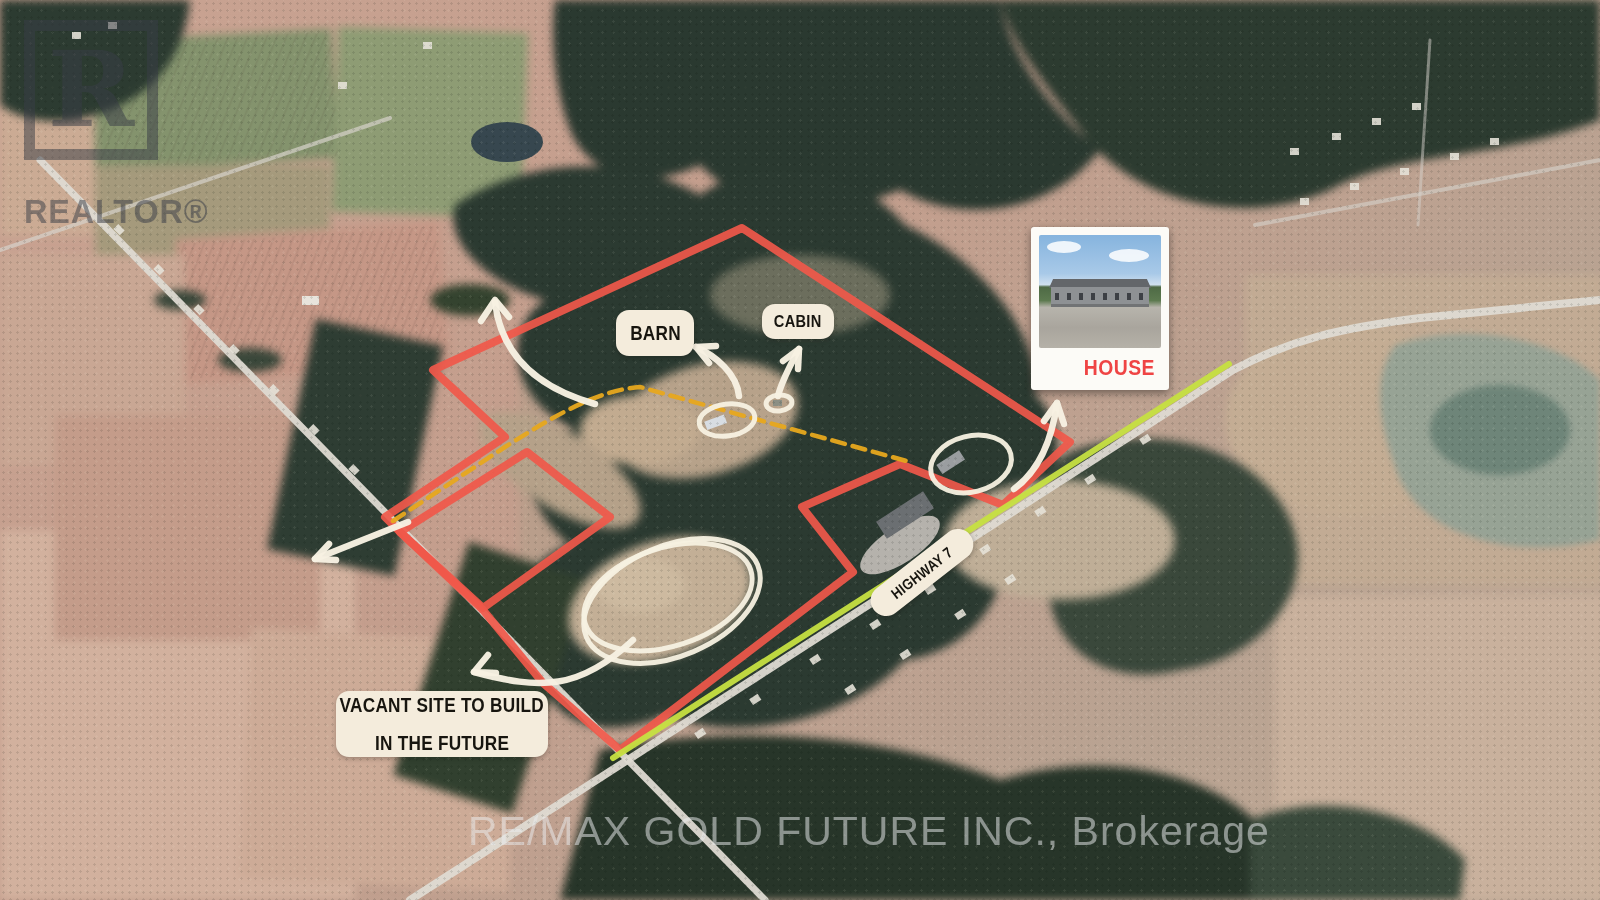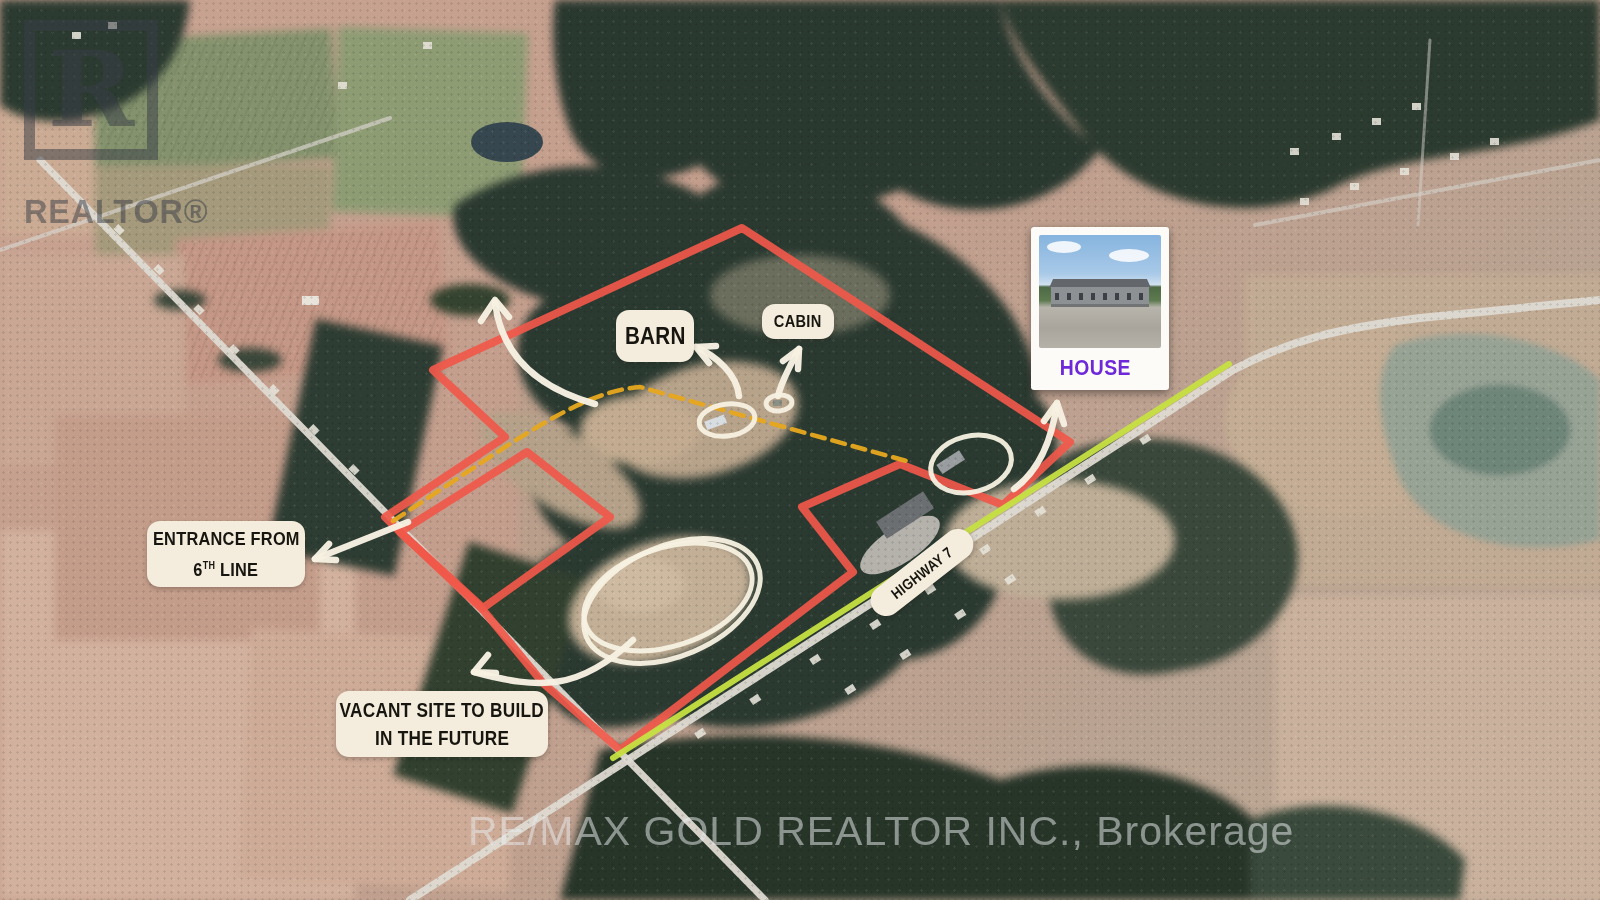--- a/index.html
+++ b/index.html
@@ -16,39 +16,39 @@
   .stroke-highway{stroke:var(--highway-line);fill:none;stroke-width:6;stroke-linecap:round;opacity:.95;}
   .stroke-white{stroke:var(--annotation);fill:none;stroke-width:6.5;stroke-linecap:round;stroke-linejoin:round;opacity:.97;}
   .stroke-white-thin{stroke:var(--annotation);fill:none;stroke-width:5;stroke-linecap:round;opacity:.95;}
   
   .map-label{position:absolute;z-index:6;background:var(--label-bg);color:var(--label-text);
     border-radius:13px;display:flex;flex-direction:column;justify-content:center;align-items:center;
     text-align:center;font-weight:700;box-shadow:0 2px 4px rgba(20,15,10,.25);}
   .map-label .ln{transform:scaleX(.86);white-space:nowrap;letter-spacing:.3px;}
   .map-label sup{font-size:.55em;vertical-align:super;}
   #label-unpaved{left:399px;top:190px;width:142px;height:96px;font-size:16px;line-height:21px;}
-  #label-barn{left:616px;top:310px;width:78px;height:52px;font-size:24px;}
+  #label-barn{left:616px;top:310px;width:78px;height:46px;font-size:20px;}
   #label-cabin{left:762px;top:304px;width:72px;height:35px;font-size:17px;text-align:center;}
   #label-entrance{left:147px;top:521px;width:158px;height:66px;font-size:19px;line-height:27px;}
-  #label-vacant{left:336px;top:691px;width:212px;height:66px;font-size:20px;line-height:28px;}
+  #label-vacant{left:336px;top:691px;width:212px;height:66px;font-size:20px;line-height:28px;justify-content:space-between;}
   #label-highway{left:861px;top:557px;width:122px;height:31px;font-size:15px;transform:rotate(-38deg);border-radius:16px;}
   
   #polaroid{position:absolute;left:1031px;top:227px;width:138px;height:163px;z-index:6;
     background:#fcfbf7;border-radius:3px;box-shadow:0 3px 8px rgba(10,10,10,.45);padding:0;}
   #polaroid .photo{position:absolute;left:8px;top:8px;right:8px;height:113px;overflow:hidden;border-radius:2px;
     background:linear-gradient(180deg,#86b4de 0%,#a8c9e8 34%,#cfe0ef 44%,#4e6a45 46%,#5d7a50 58%,#b7b4ac 64%,#a9a59d 82%,#b5b1a8 100%);}
   #polaroid .cloud{position:absolute;background:rgba(255,255,255,.85);border-radius:50%;}
   #polaroid .house-body{position:absolute;left:12px;top:52px;width:98px;height:20px;background:#8e9194;
     box-shadow:inset 0 -3px 0 rgba(60,60,60,.35);}
   #polaroid .house-roof{position:absolute;left:10px;top:44px;width:102px;height:9px;background:#63666a;
     clip-path:polygon(0 100%,4% 0,96% 0,100% 100%);}
   #polaroid .house-win{position:absolute;left:16px;top:58px;width:90px;height:7px;
     background:repeating-linear-gradient(90deg,#3d4045 0 4px,transparent 4px 12px);}
-  #polaroid .caption{position:absolute;left:0;right:9px;bottom:6px;height:32px;display:flex;align-items:center;justify-content:center;
-    font-weight:700;font-size:22px;color:#6d28d9;}
+  #polaroid .caption{position:absolute;left:0;right:9px;bottom:6px;height:32px;display:flex;align-items:center;justify-content:flex-end;
+    font-weight:700;font-size:22px;color:#ef4444;}
   #polaroid .caption span{transform:scaleX(.88);letter-spacing:.5px;}
   
   #realtor-logo{position:absolute;left:24px;top:20px;z-index:7;opacity:.88;}
   #realtor-logo .rbox{width:112px;height:118px;border:11px solid var(--logo);display:flex;align-items:center;justify-content:center;}
   #realtor-logo .rletter{font-family:"DejaVu Serif",serif;font-weight:700;font-size:104px;line-height:1;color:var(--logo);}
   #realtor-text{position:absolute;left:0px;top:172px;width:200px;font-weight:700;font-size:34px;
     letter-spacing:1px;color:var(--logo);transform:scaleX(.95);transform-origin:left;}
   #brokerage{position:absolute;left:468px;top:808px;z-index:7;font-size:41px;letter-spacing:1px;
     color:var(--watermark);white-space:nowrap;}
 </style>
@@ -215,26 +215,20 @@
 
 
   <div class="map-label" id="label-barn">
     <div class="ln">BARN</div>
   </div>
 
   <div class="map-label" id="label-cabin">
     <div class="ln">CABIN</div>
   </div>
 
-  <div class="map-label" id="label-entrance">
-    <div class="ln">ENTRANCE FROM</div>
-    <div class="ln">
-      <span>6</span><sup>TH</sup><span>&nbsp;LINE</span>
-    </div>
-  </div>
 
   <div class="map-label" id="label-vacant">
     <div class="ln">VACANT SITE TO BUILD</div>
     <div class="ln">IN THE FUTURE</div>
   </div>
 
   <div class="map-label" id="label-highway">
     <div class="ln">HIGHWAY 7</div>
   </div>
 
@@ -251,15 +245,15 @@
     </div>
   </div>
 
   <div id="realtor-logo">
     <div class="rbox">
       <div class="rletter">R</div>
     </div>
     <div id="realtor-text">REALTOR®</div>
   </div>
 
-  <div id="brokerage">RE/MAX GOLD REALTOR INC., Brokerage</div>
+  <div id="brokerage">RE/MAX GOLD FUTURE INC., Brokerage</div>
 
 </div>
 
 </body></html>

